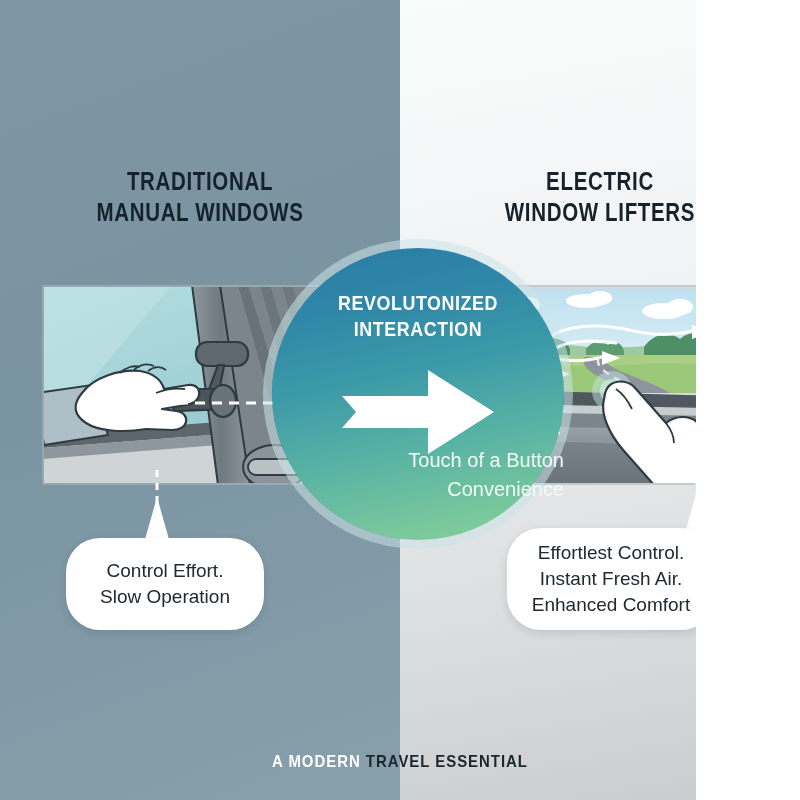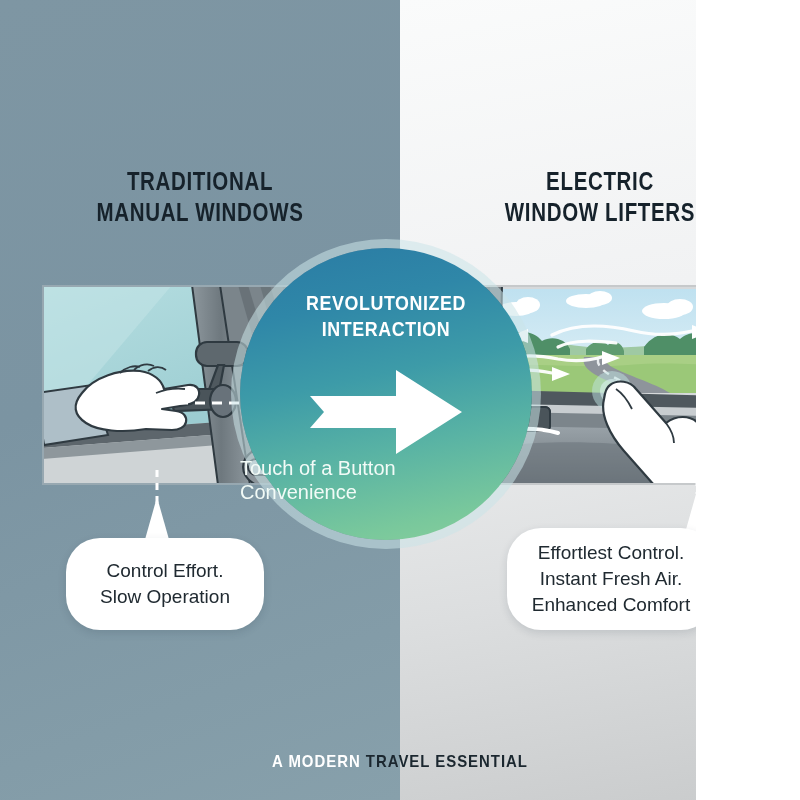--- a/index.html
+++ b/index.html
@@ -68,21 +68,21 @@
     width: 312px; height: 312px;
     border-radius: 50%;
     background: radial-gradient(circle at 50% 50%,
                 rgba(255,255,255,0) 0%,
                 rgba(255,255,255,0) 88%,
                 rgba(190,222,226,0.75) 92%,
                 rgba(190,222,226,0.25) 100%);
   }
   .circle {
     position: absolute;
-    left: 240px; top: 248px;
+    left: 272px; top: 248px;
     width: 292px; height: 292px;
     border-radius: 50%;
     background: linear-gradient(168deg,
       #2a7ba4 0%,
       #2f87a8 22%,
       #3d9ba8 44%,
       #59b3a4 66%,
       #79c89c 88%,
       #89cf9c 100%);
     box-shadow: 0 0 0 9px rgba(203,228,231,0.55);
@@ -96,24 +96,24 @@
     font-weight: 700;
     font-size: 21px;
     line-height: 26px;
     letter-spacing: 0.7px;
     transform: scaleX(0.85);
     white-space: pre-line;
   }
   .circle-sub {
     position: absolute;
     left: 0; bottom: 36px; width: 100%;
-    text-align: left;
+    text-align: right;
     color: #f2fbf7;
     font-size: 20px;
-    line-height: 24px;
+    line-height: 29px;
     font-weight: 400;
     white-space: pre-line;
   }
   .big-arrow {
     position: absolute;
     left: 70px; top: 122px;
     width: 152px; height: 84px;
   }
 
   

